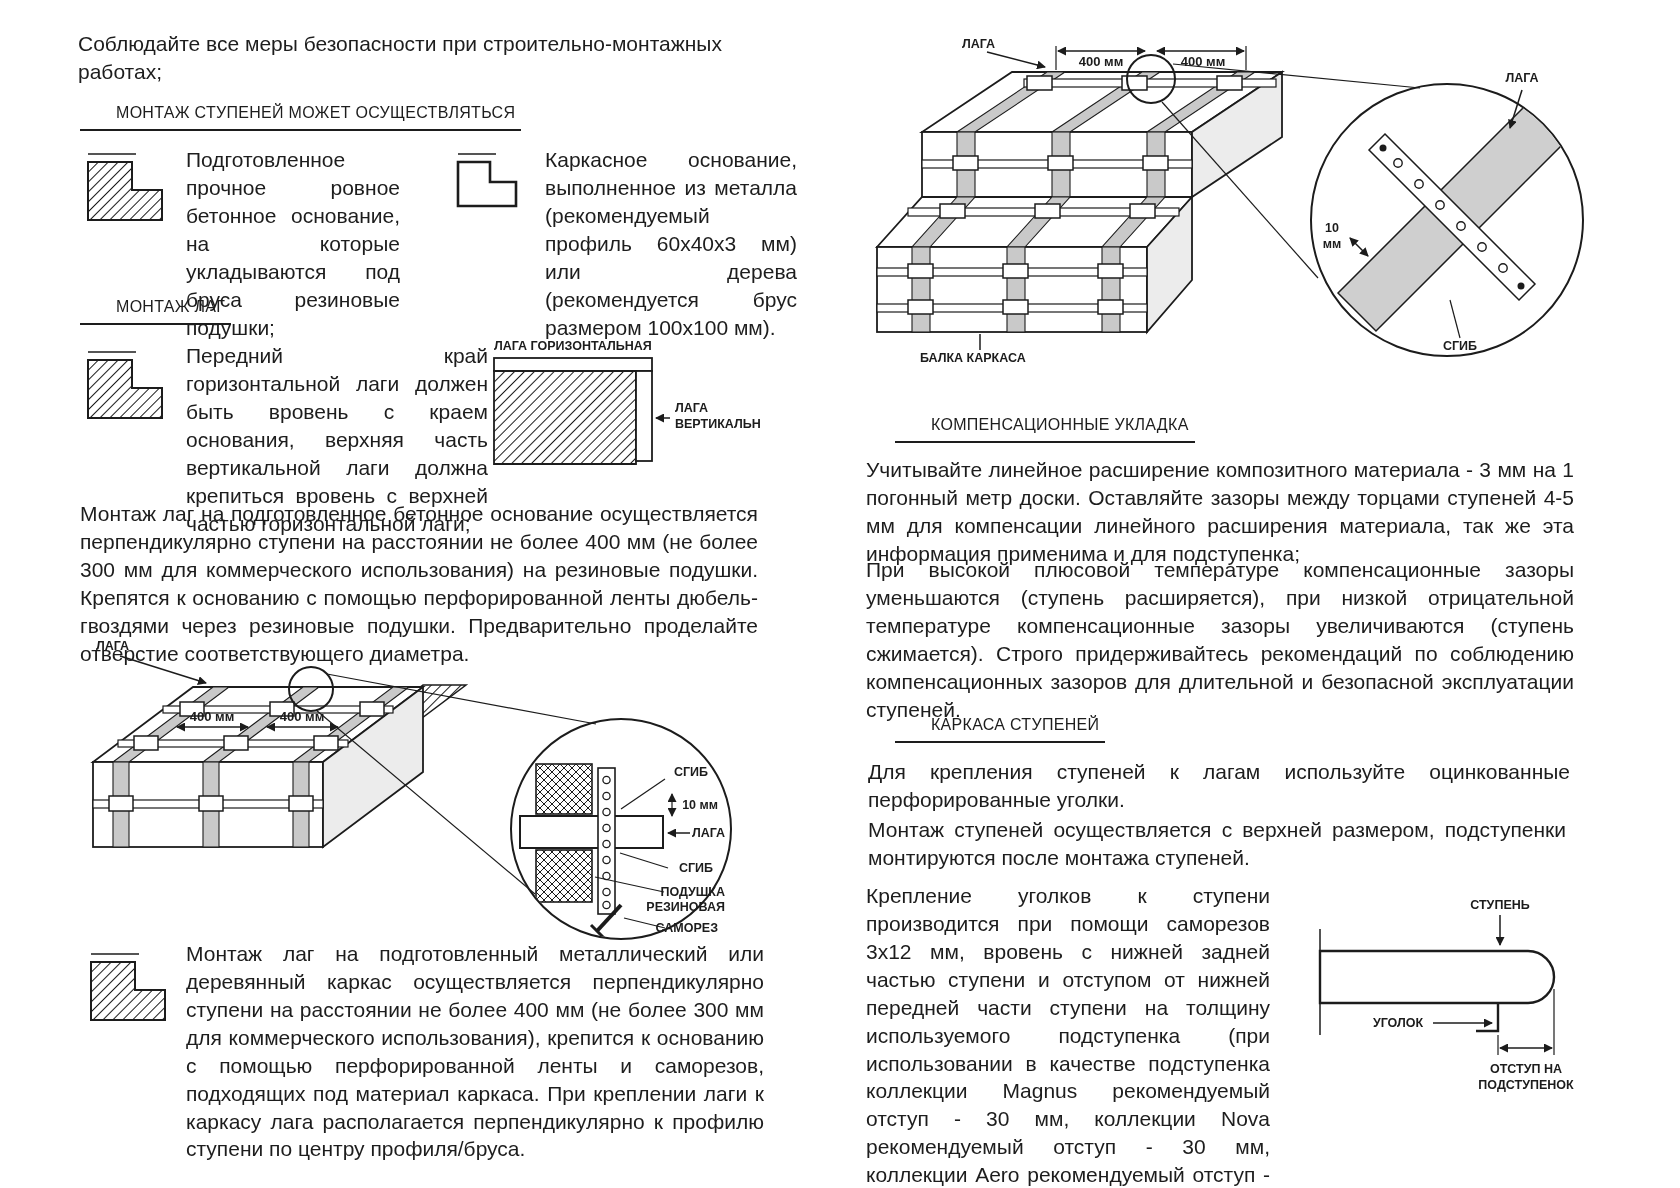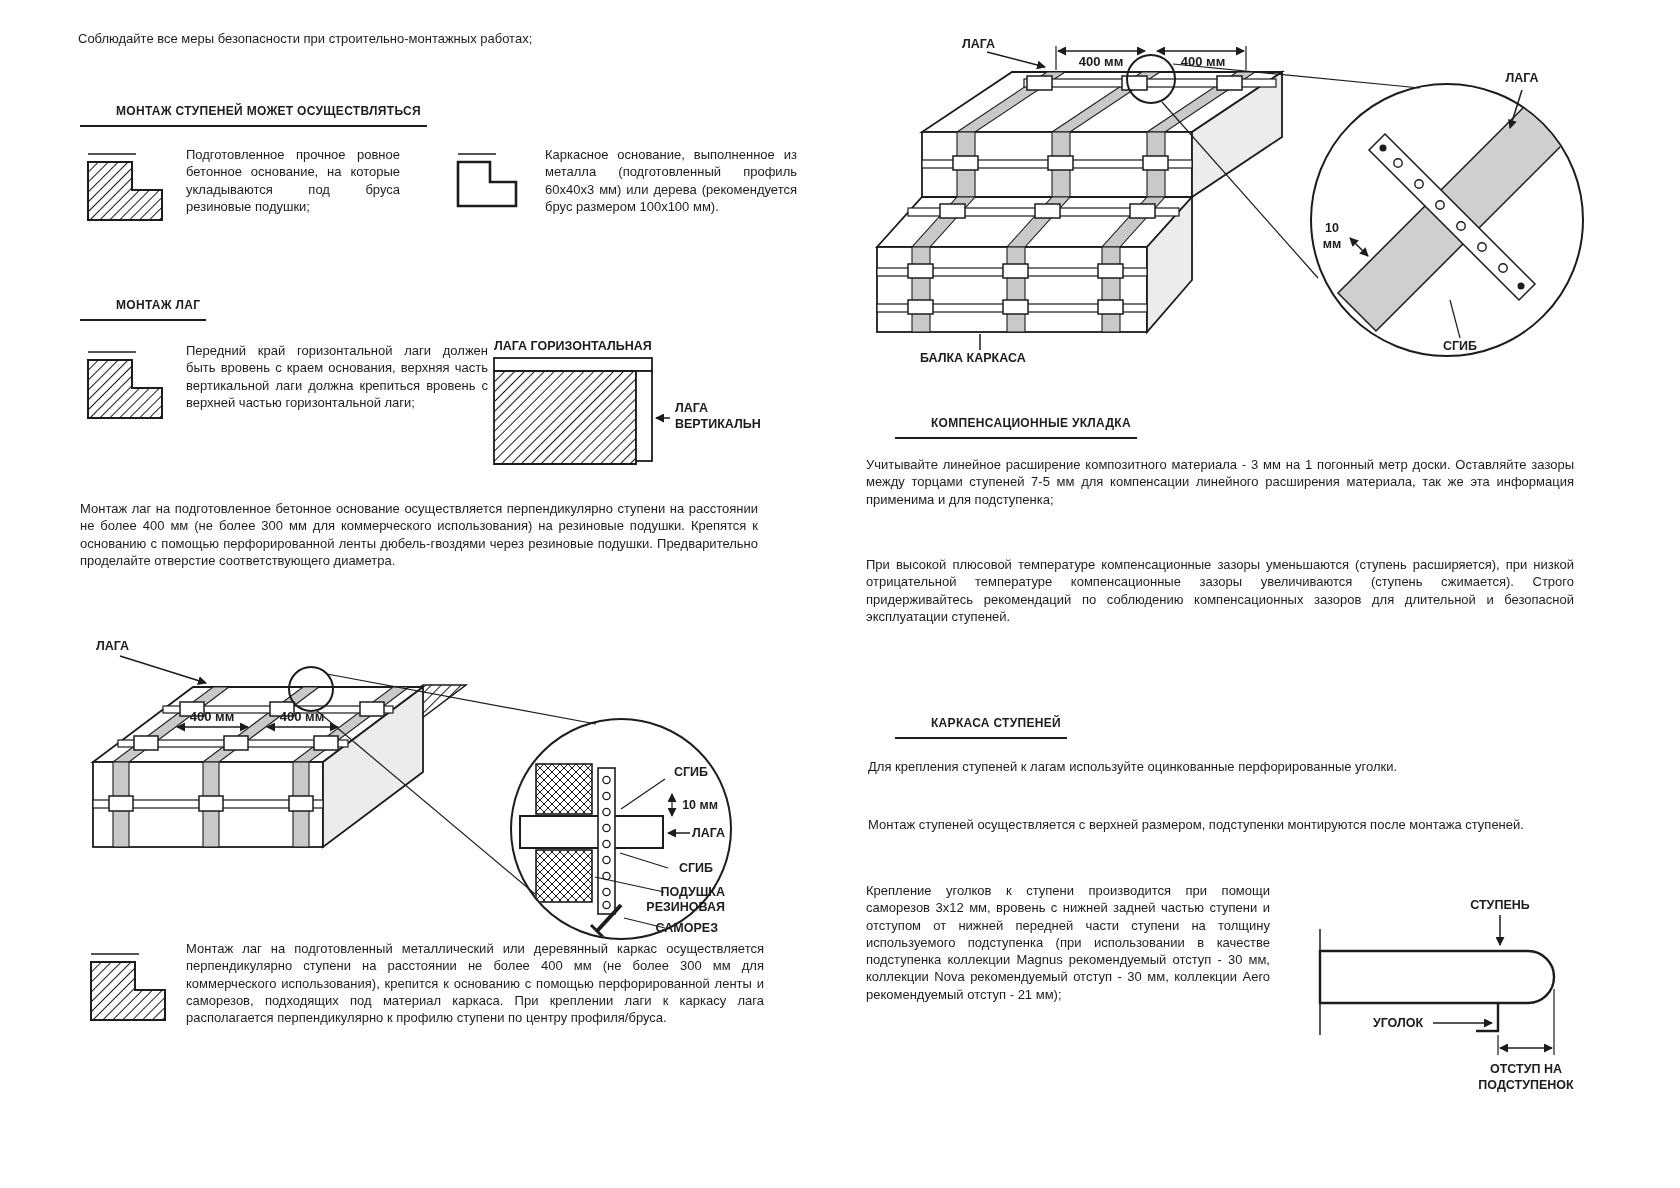--- a/index.html
+++ b/index.html
@@ -1,22 +1,22 @@
 <!DOCTYPE html>
 <html><head>
 <meta charset="utf-8">
 <style>
   *{margin:0;padding:0;box-sizing:border-box}
   html,body{background:#fff}
   body{width:1680px;height:1188px;position:relative;overflow:hidden;
        font-family:"Liberation Sans","DejaVu Sans",sans-serif;color:#1d1d1d}
   .abs{position:absolute}
-  .txt{position:absolute;font-size:13px;line-height:1.33}
+  .txt{position:absolute;font-size:21px;line-height:1.33}
   .just{text-align:justify}
-  .hd{position:absolute;font-size:12px;font-weight:700;letter-spacing:.3px;
+  .hd{position:absolute;font-size:16px;font-weight:400;letter-spacing:.3px;
       border-bottom:2px solid #1d1d1d;padding:0 6px 7px 36px;white-space:nowrap}
   svg text{font-family:"Liberation Sans","DejaVu Sans",sans-serif;font-weight:700;
            fill:#1c1c1c;font-size:12.5px}
   svg text.dim{font-size:13px}
   .ln{stroke:#1c1c1c;stroke-width:1.5;fill:none}
   .ld{stroke:#1c1c1c;stroke-width:1.2;fill:none}
   .shape{stroke:#1c1c1c;fill:#fff}
   .gray{fill:#c9c9c9;stroke:#1c1c1c;stroke-width:1.1}
   .side{fill:#ececec;stroke:#1c1c1c;stroke-width:1.8}
   .band{fill:#fff;stroke:#1c1c1c;stroke-width:1.2}
@@ -60,21 +60,21 @@
   <svg class="abs" style="left:82px;top:148px" width="86" height="80" viewBox="0 0 86 80">
     <path d="M6,6 H54" class="ln"></path>
     <path d="M6,14 H50 V42 H80 V72 H6 Z" fill="url(#ptHatch)" stroke="#1c1c1c" stroke-width="2"></path>
   </svg>
   <div class="txt just" style="left:186px;top:146px;width:214px">Подготовленное прочное ровное бетонное основание, на которые укладываются под бруса резиновые подушки;</div>
 
   <svg class="abs" style="left:452px;top:152px" width="72" height="64" viewBox="0 0 72 64">
     <path d="M6,2 H44" class="ln"></path>
     <path d="M6,10 H38 V30 H64 V54 H6 Z" fill="none" stroke="#1c1c1c" stroke-width="2.6"></path>
   </svg>
-  <div class="txt just" style="left:545px;top:146px;width:252px">Каркасное основание, выполненное из металла (подготовленный профиль 60х40х3 мм) или дерева (рекомендуется брус размером 100х100 мм).</div>
+  <div class="txt just" style="left:545px;top:146px;width:252px">Каркасное основание, выполненное из металла (рекомендуемый профиль 60х40х3 мм) или дерева (рекомендуется брус размером 100х100 мм).</div>
 
   <div class="hd" style="left:80px;top:298px">МОНТАЖ ЛАГ</div>
 
   <svg class="abs" style="left:82px;top:346px" width="86" height="80" viewBox="0 0 86 80">
     <path d="M6,6 H54" class="ln"></path>
     <path d="M6,14 H50 V42 H80 V72 H6 Z" fill="url(#ptHatch)" stroke="#1c1c1c" stroke-width="2"></path>
   </svg>
   <div class="txt just" style="left:186px;top:342px;width:302px">Передний край горизонтальной лаги должен быть вровень с краем основания, верхняя часть вертикальной лаги должна крепиться вровень с верхней частью горизонтальной лаги;</div>
 
   <svg class="abs" style="left:488px;top:338px" width="272" height="142" viewBox="0 0 272 142">
@@ -253,21 +253,21 @@
       <text x="470" y="216" text-anchor="middle">мм</text>
       <line x1="488" y1="206" x2="506" y2="224" class="ln" marker-start="url(#mS)" marker-end="url(#mE)"></line>
       <text x="598" y="318" text-anchor="middle">СГИБ</text>
       <line x1="598" y1="306" x2="588" y2="268" class="ld"></line>
     </g>
     <text x="58" y="330">БАЛКА КАРКАСА</text>
     <line x1="118" y1="318" x2="118" y2="302" class="ln"></line>
   </svg>
 
   <div class="hd" style="left:895px;top:416px">КОМПЕНСАЦИОННЫЕ УКЛАДКА</div>
-  <div class="txt just" style="left:866px;top:456px;width:708px">Учитывайте линейное расширение композитного материала - 3 мм на 1 погонный метр доски. Оставляйте зазоры между торцами ступеней 7-5 мм для компенсации линейного расширения материала, так же эта информация применима и для подступенка;</div>
+  <div class="txt just" style="left:866px;top:456px;width:708px">Учитывайте линейное расширение композитного материала - 3 мм на 1 погонный метр доски. Оставляйте зазоры между торцами ступеней 4-5 мм для компенсации линейного расширения материала, так же эта информация применима и для подступенка;</div>
   <div class="txt just" style="left:866px;top:556px;width:708px">При высокой плюсовой температуре компенсационные зазоры уменьшаются (ступень расширяется), при низкой отрицательной температуре компенсационные зазоры увеличиваются (ступень сжимается). Строго придерживайтесь рекомендаций по соблюдению компенсационных зазоров для длительной и безопасной эксплуатации ступеней.</div>
 
   <div class="hd" style="left:895px;top:716px">КАРКАСА СТУПЕНЕЙ</div>
   <div class="txt just" style="left:868px;top:758px;width:702px">Для крепления ступеней к лагам используйте оцинкованные перфорированные уголки.</div>
   <div class="txt just" style="left:868px;top:816px;width:698px">Монтаж ступеней осуществляется с верхней размером, подступенки монтируются после монтажа ступеней.</div>
   <div class="txt just" style="left:866px;top:882px;width:404px">Крепление уголков к ступени производится при помощи саморезов 3х12 мм, вровень с нижней задней частью ступени и отступом от нижней передней части ступени на толщину используемого подступенка (при использовании в качестве подступенка коллекции Magnus рекомендуемый отступ - 30 мм, коллекции Nova рекомендуемый отступ - 30 мм, коллекции Aero рекомендуемый отступ - 21 мм);</div>
 
   <svg class="abs" style="left:1300px;top:893px" width="315" height="205" viewBox="0 0 315 205">
     <text x="200" y="16" text-anchor="middle">СТУПЕНЬ</text>
     <line x1="200" y1="22" x2="200" y2="52" class="ln" marker-end="url(#mE)"></line>

